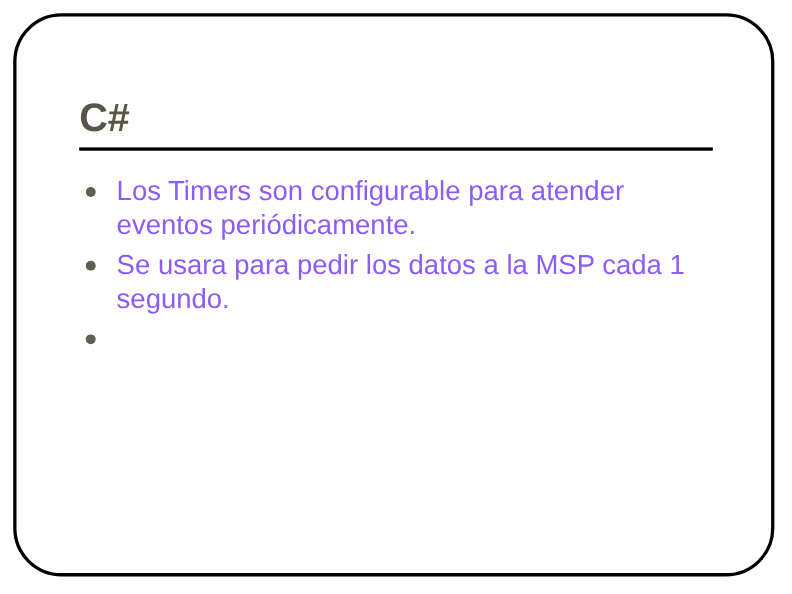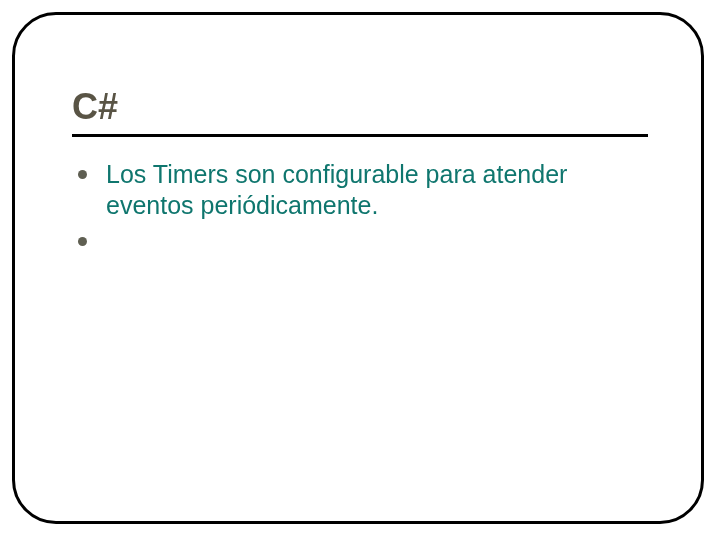--- a/index.html
+++ b/index.html
@@ -45,21 +45,21 @@
   ul.bullets {
     list-style: none;
     margin: 0;
     padding: 0;
   }
   ul.bullets li {
     position: relative;
     padding-left: 34px;
     font-size: 25px;
     line-height: 1.22;
-    color: #0f766e;
+    color: #8b5cf6;
     margin-bottom: 6px;
   }
   ul.bullets li .dot {
     position: absolute;
     left: 6px;
     top: 11px;
     width: 9px;
     height: 9px;
     background: #5f5f52;
     border-radius: 50%;
@@ -73,15 +73,19 @@
 <div class="content">
   <h1 class="title">C#</h1>
   <hr class="title-rule">
   <ul class="bullets">
     <li>
       <span class="dot"></span>
       <span>Los Timers son configurable para atender eventos periódicamente.</span>
     </li>
     <li>
       <span class="dot"></span>
+      <span>Se usara para pedir los datos a la MSP cada 1 segundo.</span>
+    </li>
+    <li>
+      <span class="dot"></span>
     </li>
   </ul>
 </div>
 
 </body></html>

